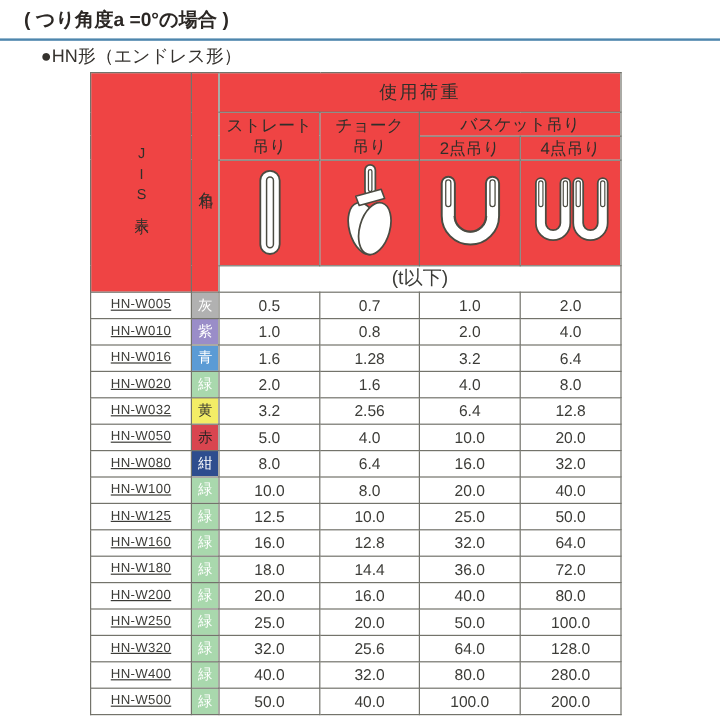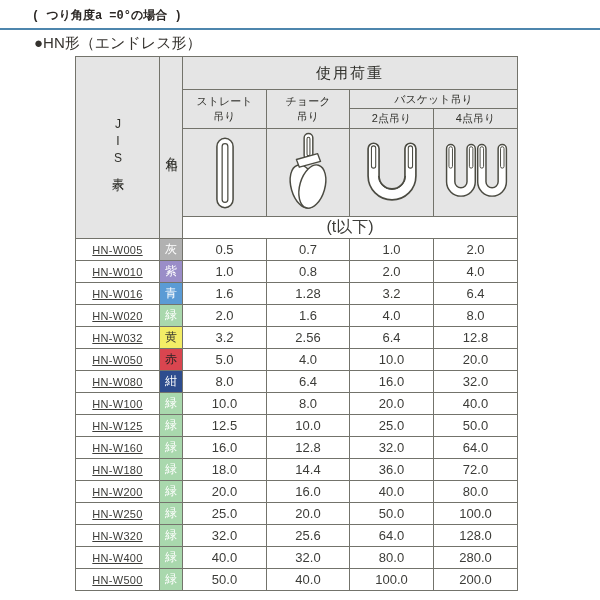--- a/index.html
+++ b/index.html
@@ -4,36 +4,36 @@
 <style>
   html,body{margin:0;padding:0;}
   body{
     width:600px;height:600px;background:#ffffff;overflow:hidden;
     font-family:"Liberation Sans","DejaVu Sans",sans-serif;
     -webkit-font-smoothing:antialiased;
   }
   
   .titlebar{margin:7px 0 0 14px;display:flex;align-items:baseline;}
   .title-main{font-size:26px;font-weight:bold;color:#2b2724;letter-spacing:1px;}
-  .title-note{font-size:12px;font-weight:bold;color:#2b2724;margin-left:18px;font-family:Liberation Mono, monospace;}
+  .title-note{font-size:16px;font-weight:bold;color:#2b2724;margin-left:6px;}
   .divider{height:2px;margin-top:4px;width:600px;}
   .subtitle{margin:4px 10px 3px 34px;font-size:15px;color:#35322e;}
 
   
   table{
     border-collapse:collapse;table-layout:fixed;
     margin-left:75px;border:1px solid #3f3f39;
   }
   td{
     border:1px solid #73736b;padding:0;text-align:center;vertical-align:middle;
     color:#3c3c38;overflow:hidden;
   }
-  .g{background:#e5e5e5;}
+  .g{background:#ef4444;}
   .load-title{font-size:15px;color:#2f2f2a;letter-spacing:2px;}
-  .sub{font-size:11px;line-height:1.35;white-space:pre-line;color:#2f2f2a;}
+  .sub{font-size:14px;line-height:1.35;white-space:pre-line;color:#2f2f2a;}
   .vert{writing-mode:vertical-lr;text-orientation:upright;display:inline-block;
         font-size:12px;letter-spacing:3px;color:#2f2f2a;}
   .unit{font-size:16px;background:#ffffff;color:#3c3c38;}
   .jis{font-size:11px;letter-spacing:0.3px;text-decoration:underline;}
   .hue{font-size:12px;}
   .num{font-size:13px;}
   .r1{height:33px;} .r2{height:19px;} .r3{height:20px;} .ricons{height:88px;} .runit{height:18px;}
   .rdata{height:22px;}
   svg{display:block;margin:0 auto;}
 </style>

